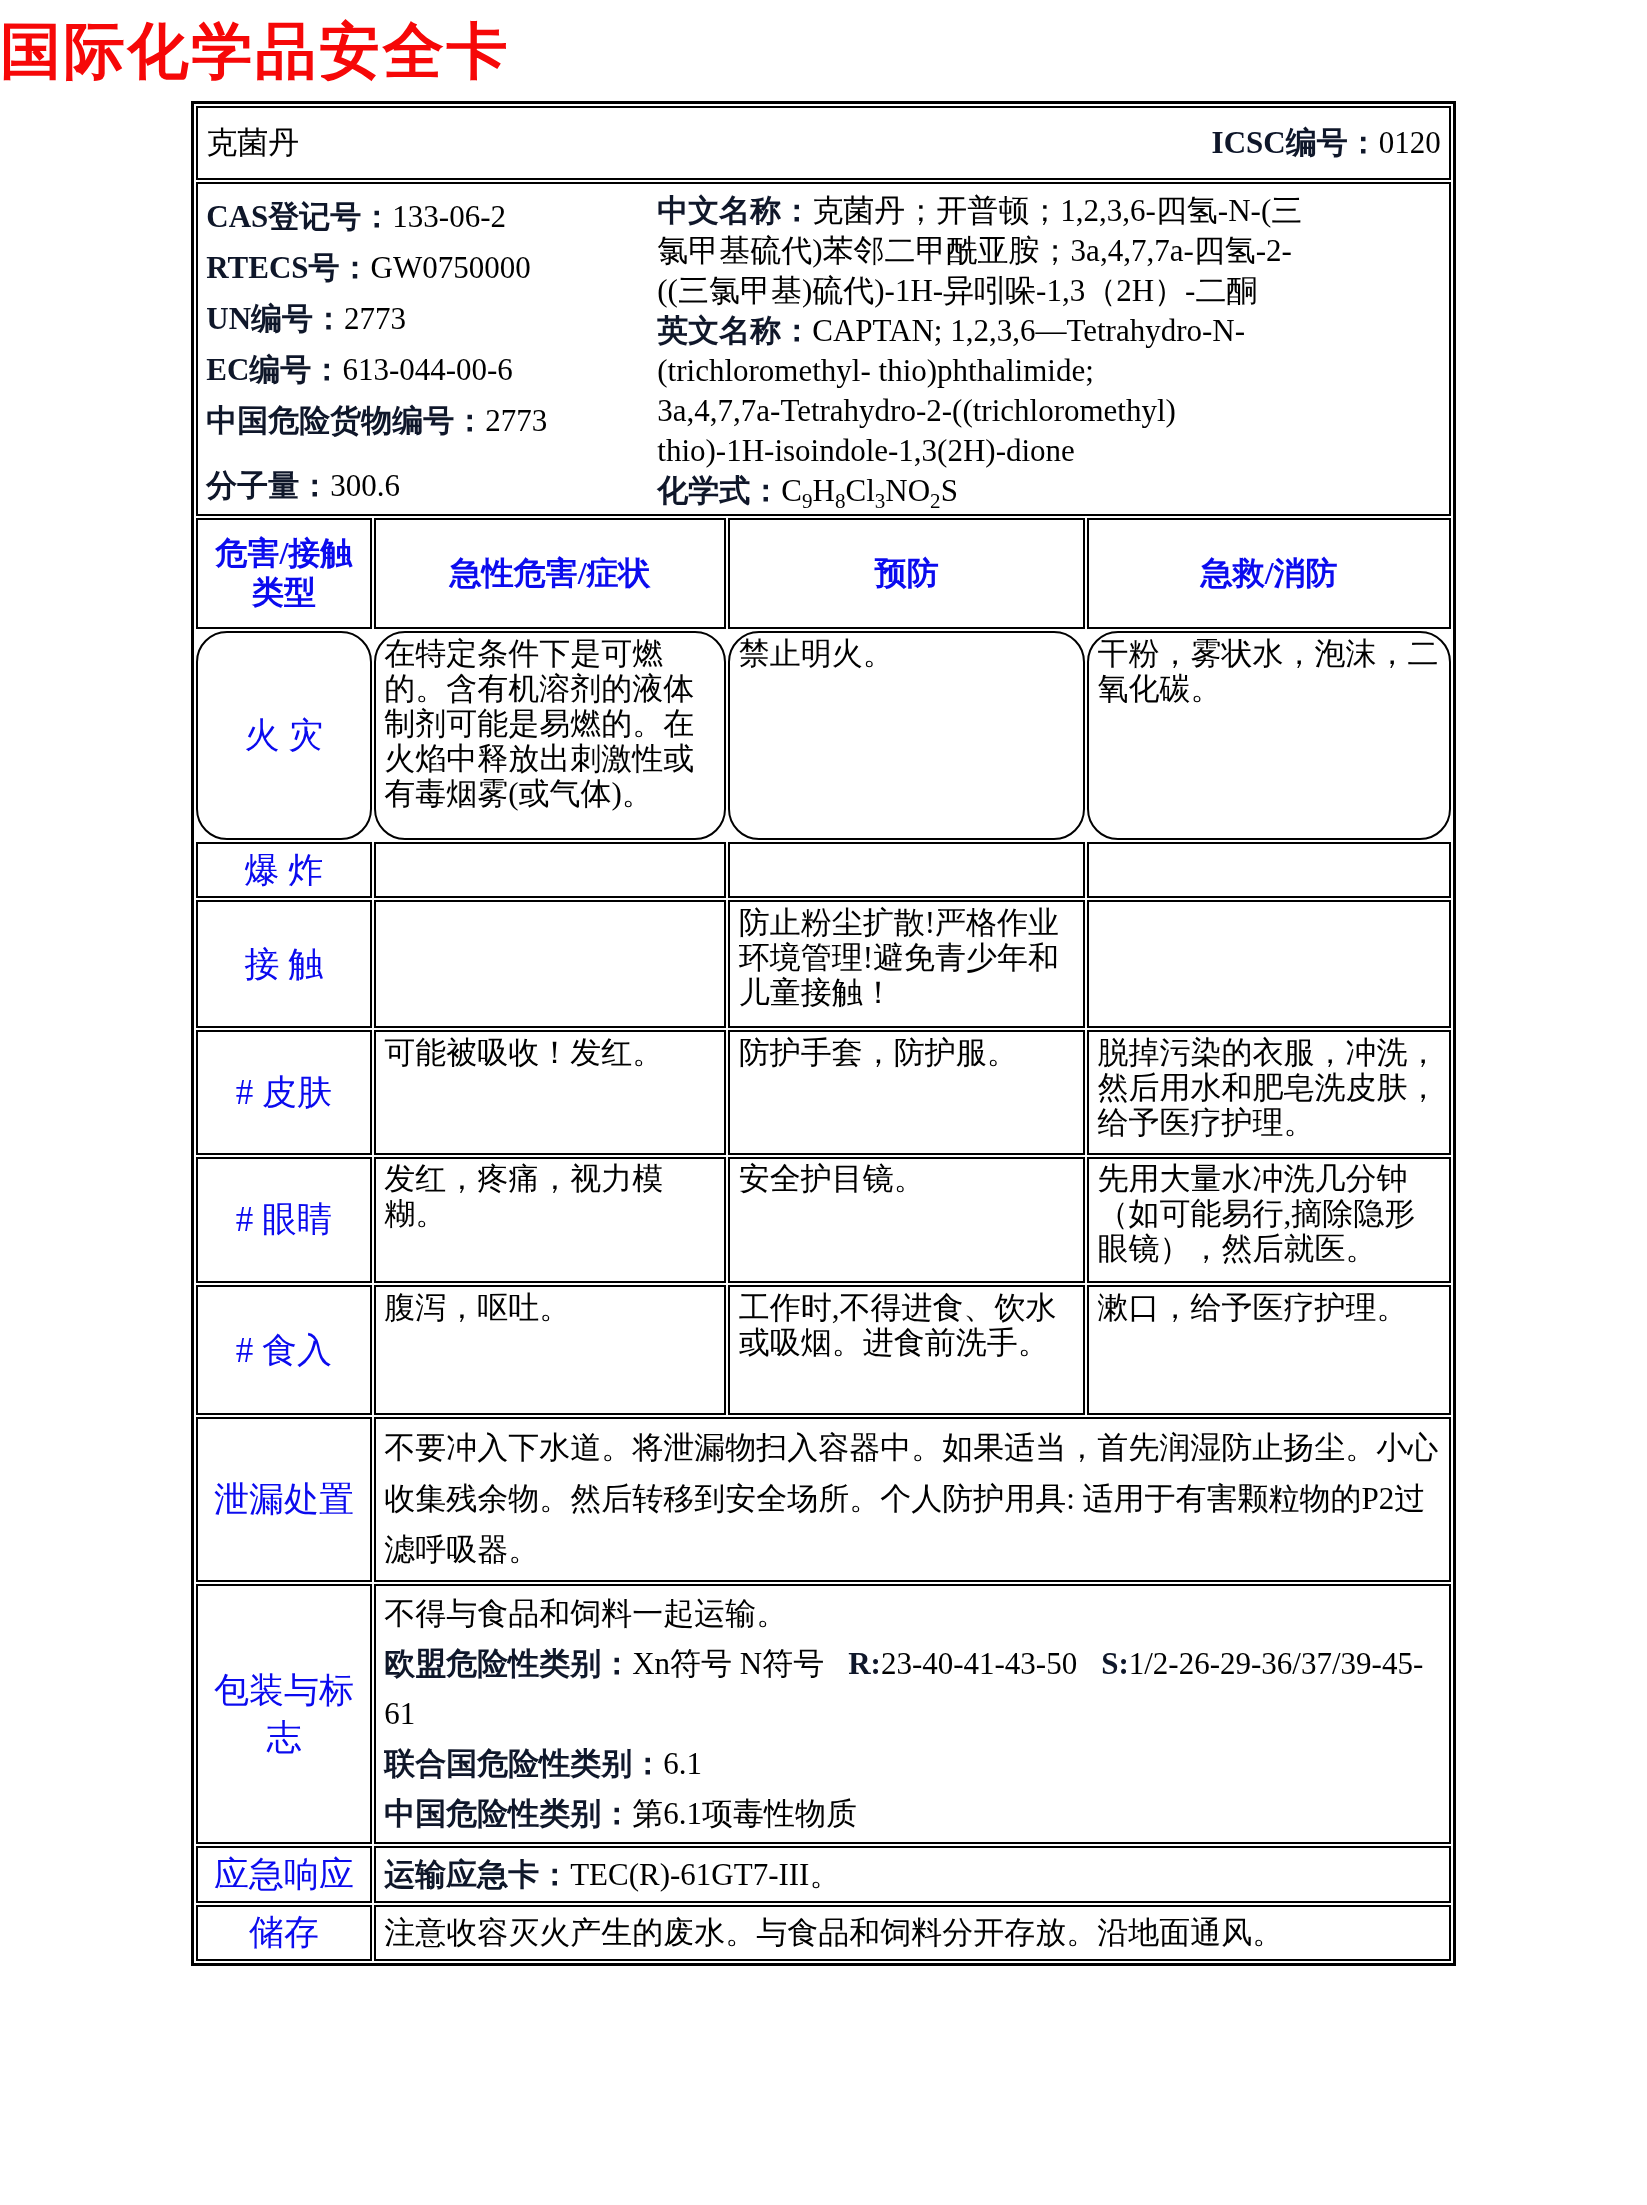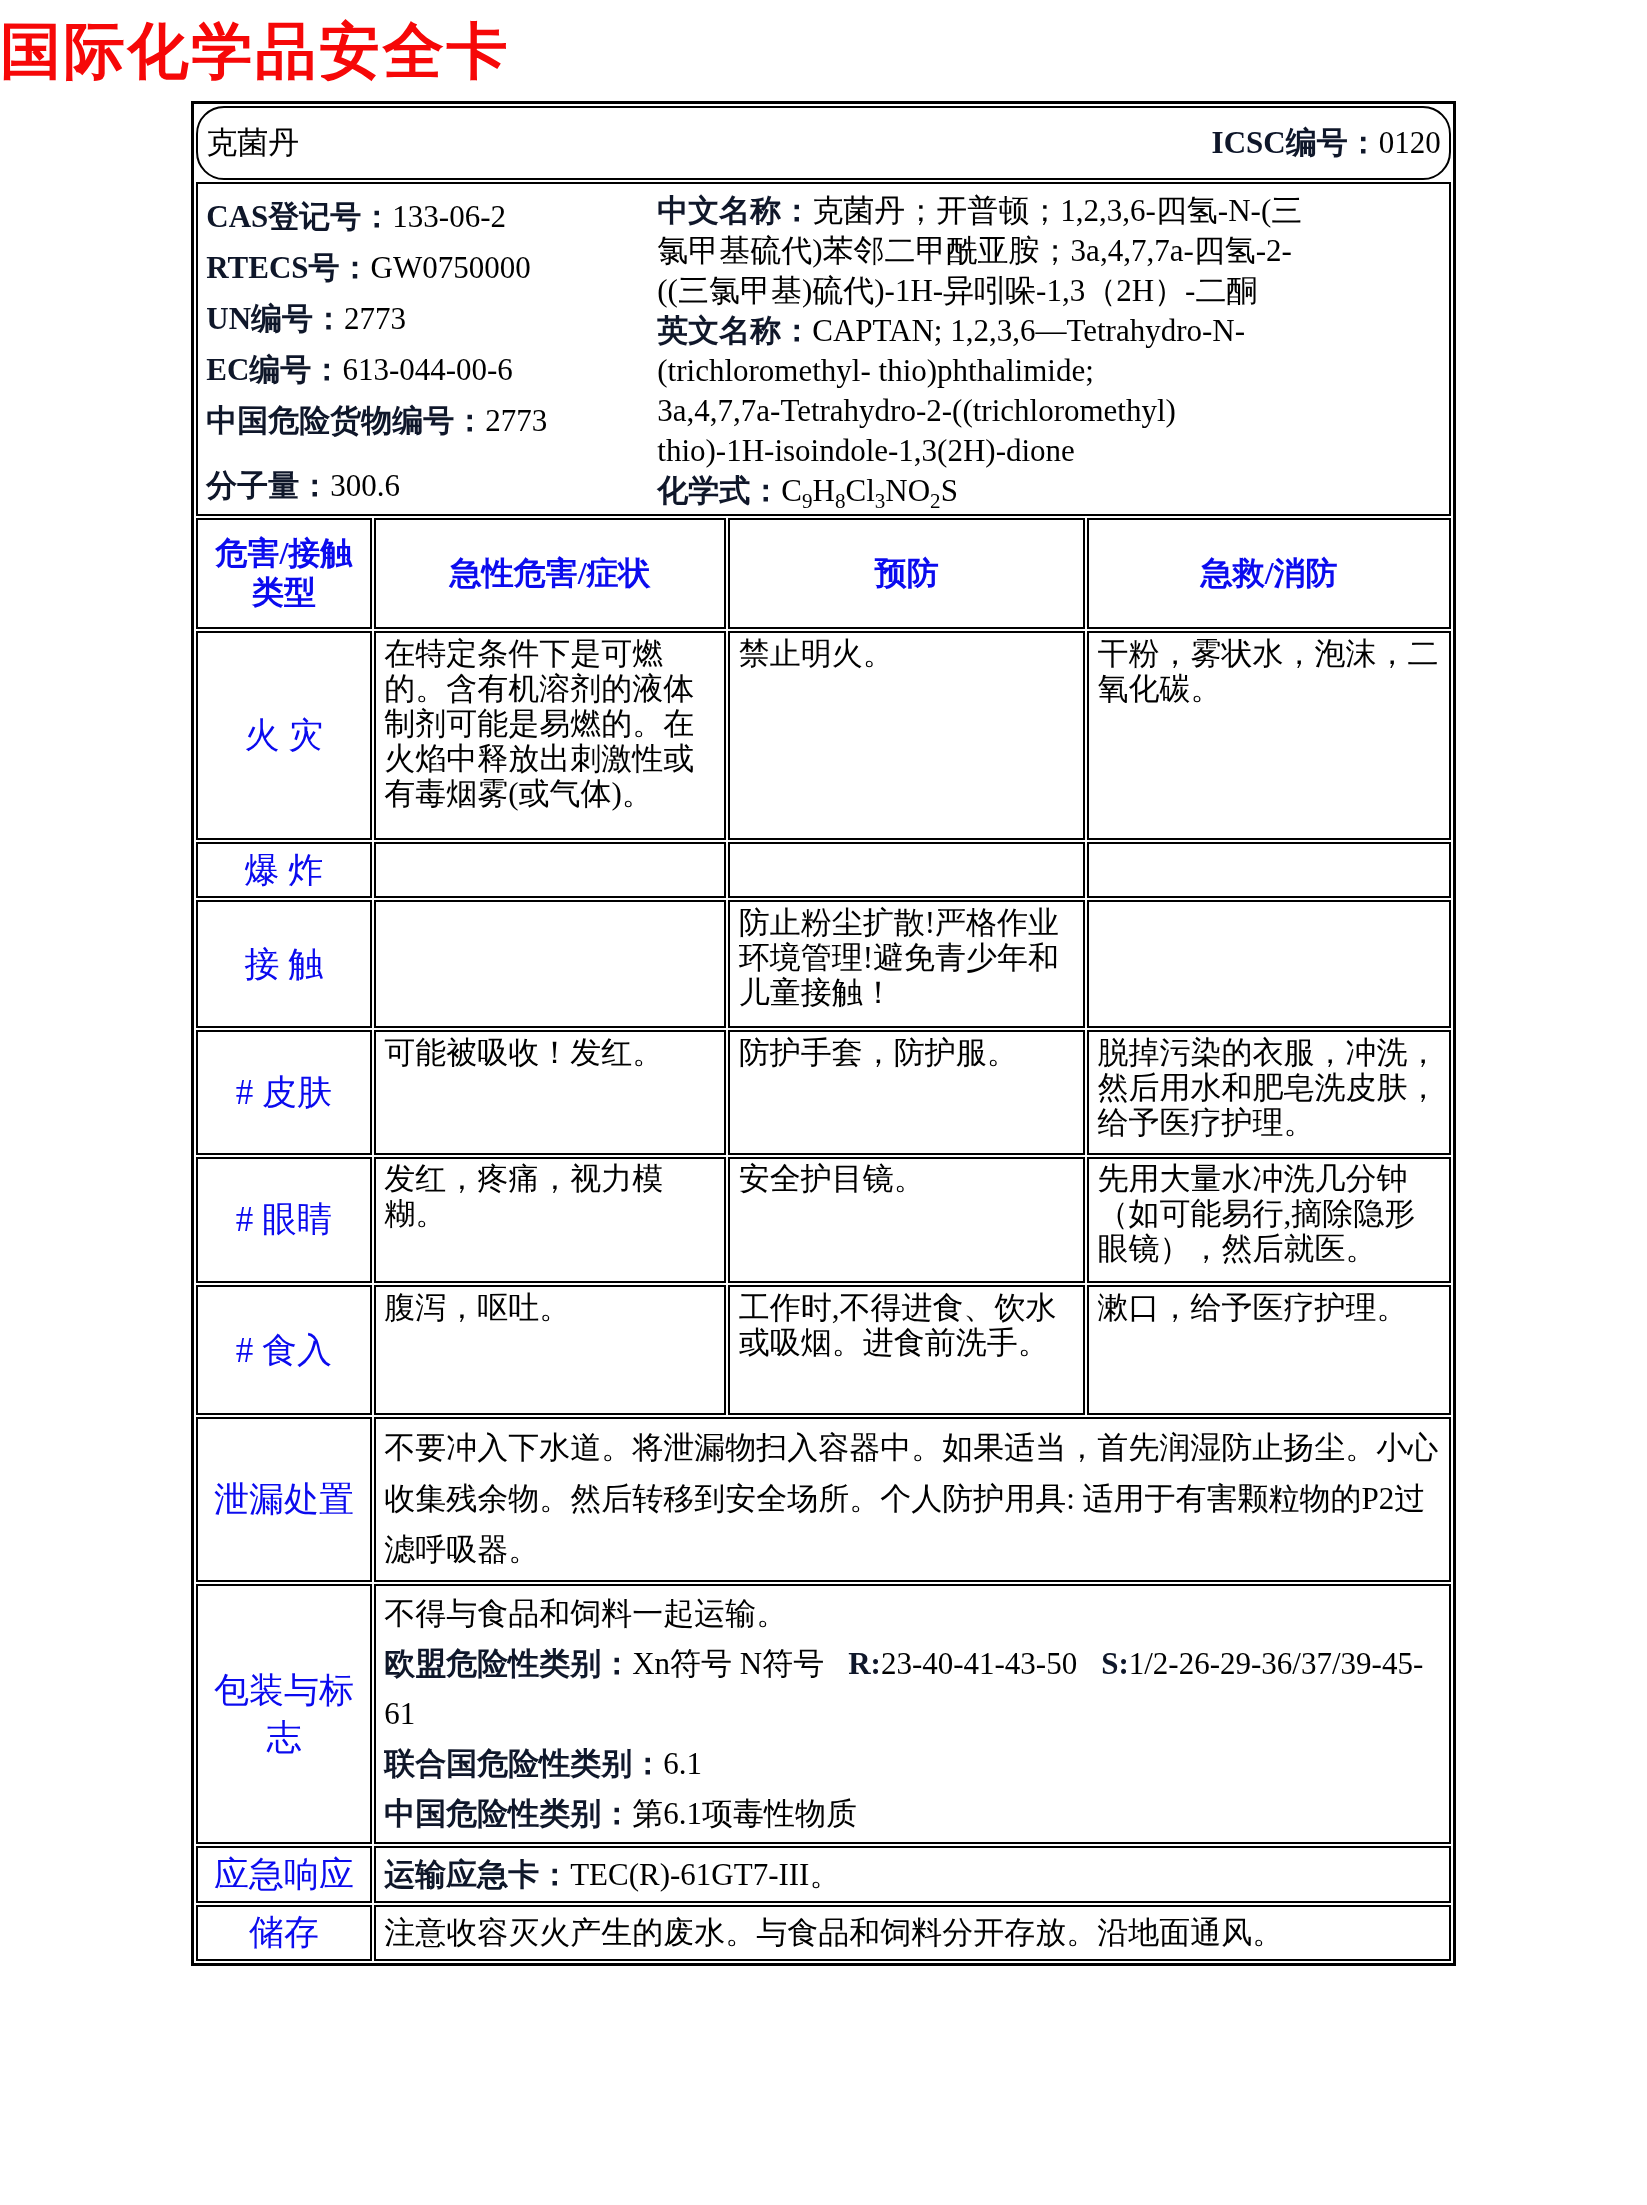--- a/index.html
+++ b/index.html
@@ -33,21 +33,21 @@
     border: 2.1px solid #000;
     font-size: 31px;
     padding: 2.8px 8.3px;
     overflow: hidden;
   }
   .lbl { color: #0f172a; }
   .b { font-weight: bold; }
   .preline { white-space: pre-line; }
 
   
-  td.name-cell { height: 64px; vertical-align: middle; border-radius: 28px; }
+  td.name-cell { height: 64px; vertical-align: middle; }
   .name-flex { display: flex; justify-content: space-between; align-items: center; }
 
   
   td.id-cell { height: 314px; vertical-align: top; padding-top: 7px; }
   .id-flex { display: flex; }
   .id-left { width: 451px; display: flex; flex-direction: column; }
   .id-left .field { line-height: 51px; }
   .id-left .mw { margin-top: auto; line-height: 51px; }
   .id-right { flex: 1; line-height: 40px; }
   .id-right .name-block { margin: 0; }
@@ -57,21 +57,21 @@
   td.hdr {
     height: 102px; text-align: center; vertical-align: middle;
     color: #0b0bee; font-weight: bold; font-size: 32px; line-height: 39px;
   }
   td.rowlbl {
     text-align: center; vertical-align: middle;
     color: #0b0bee; font-size: 35px;
   }
   td.content { vertical-align: top; line-height: 35px; }
 
-  tr.r-fire td    { height: 199px; }
+  tr.r-fire td    { height: 199px; border-radius: 31px; }
   tr.r-expl td    { height: 36px;  }
   tr.r-contact td { height: 118px; }
   tr.r-inhale td  { height: 83px; }
   tr.r-skin td    { height: 115px; }
   tr.r-eyes td    { height: 117px; }
   tr.r-ingest td  { height: 120px; }
 
   tr.r-spill td.content   { height: 156px; line-height: 51px; }
   tr.r-pack td.content    { height: 245px; }
   tr.r-emerg td.content   { height: 43px; vertical-align: middle; }

